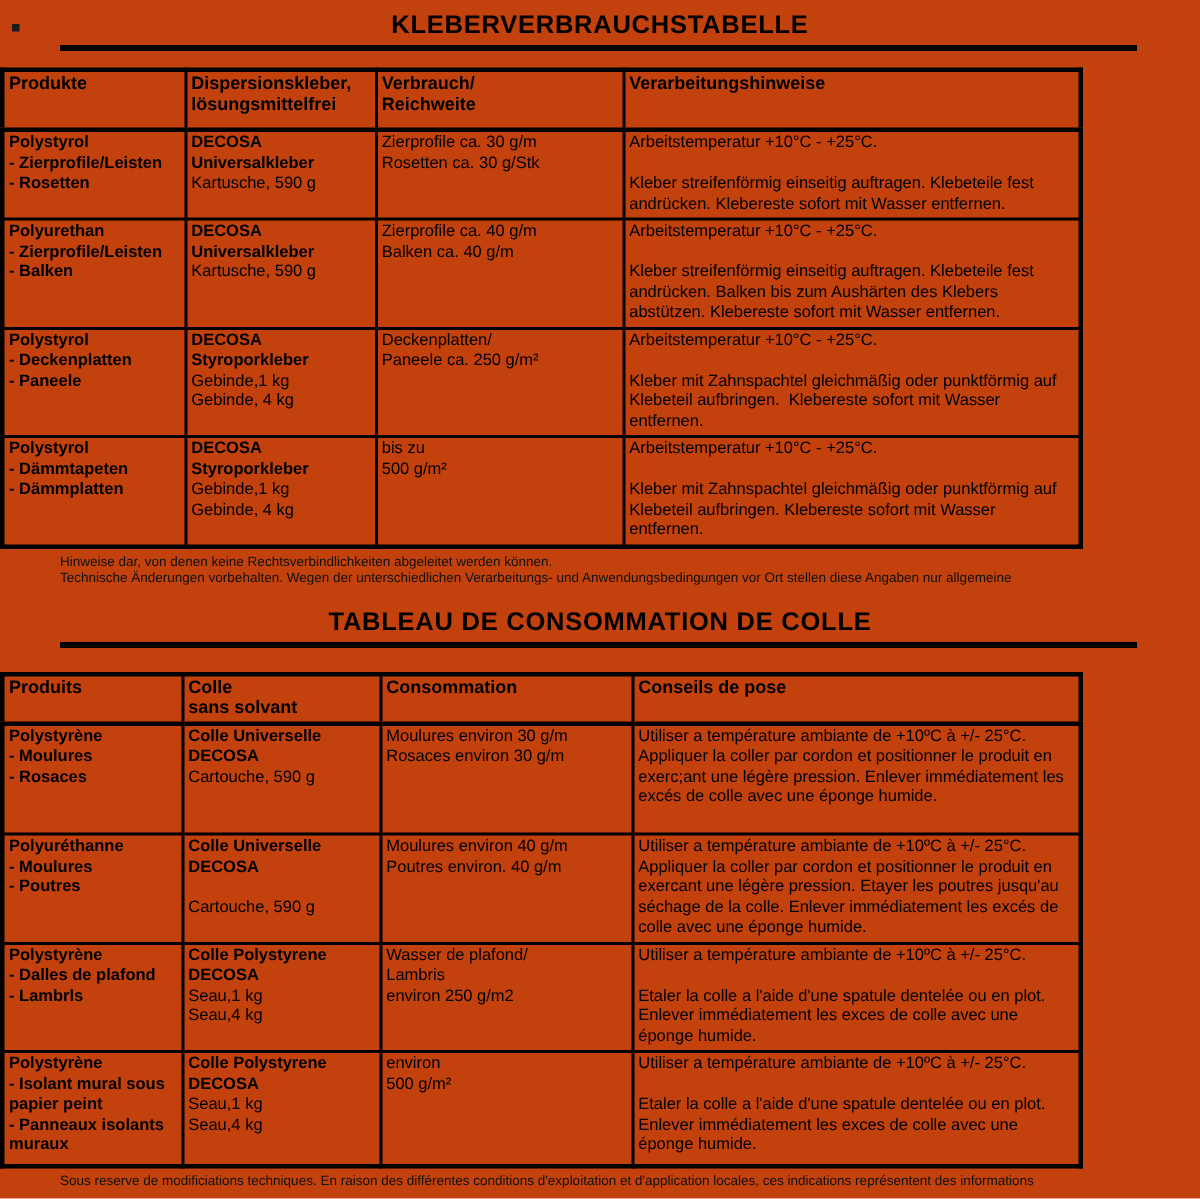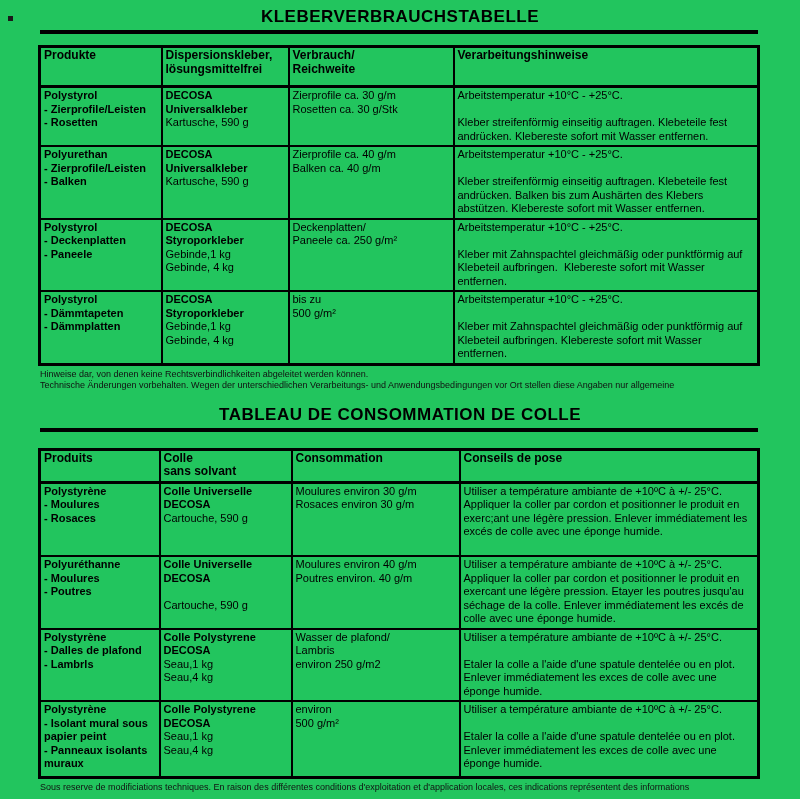--- a/index.html
+++ b/index.html
@@ -1,28 +1,28 @@
 <!DOCTYPE html>
 <html><head>
 <meta charset="utf-8">
 <style>
   html,body{margin:0;padding:0;background:#fff;}
   .page{
     width:800px;height:799px;position:relative;overflow:hidden;
-    font-family:"Liberation Sans", sans-serif;color:#000;background:#22c55e;
+    font-family:"Liberation Sans", sans-serif;color:#000;background:#c2410c;
   }
   .scan-mark{position:absolute;left:8px;top:16px;width:5px;height:5px;background:#1a1a1a;}
   .doc-title{
     margin:7px 40px 0 40px;text-align:center;font-size:17px;font-weight:bold;
     letter-spacing:0.5px;
   }
   .title-rule{height:4px;background:#000;margin:3px 42px 0 40px;}
   table{
     border-collapse:collapse;table-layout:fixed;
-    margin-left:38px;width:719px;border:3px solid #000;
+    width:719px;border:3px solid #000;
   }
   th,td{
     border:2px solid #000;vertical-align:top;text-align:left;
     padding:1px 3px 2px 3px;overflow:hidden;
   }
   th{font-size:12px;font-weight:bold;border-bottom:3px solid #000;}
   td{font-size:11px;font-weight:normal;}
   .line{line-height:13.5px;white-space:pre-wrap;}
   .line.bold{font-weight:bold;}
   

